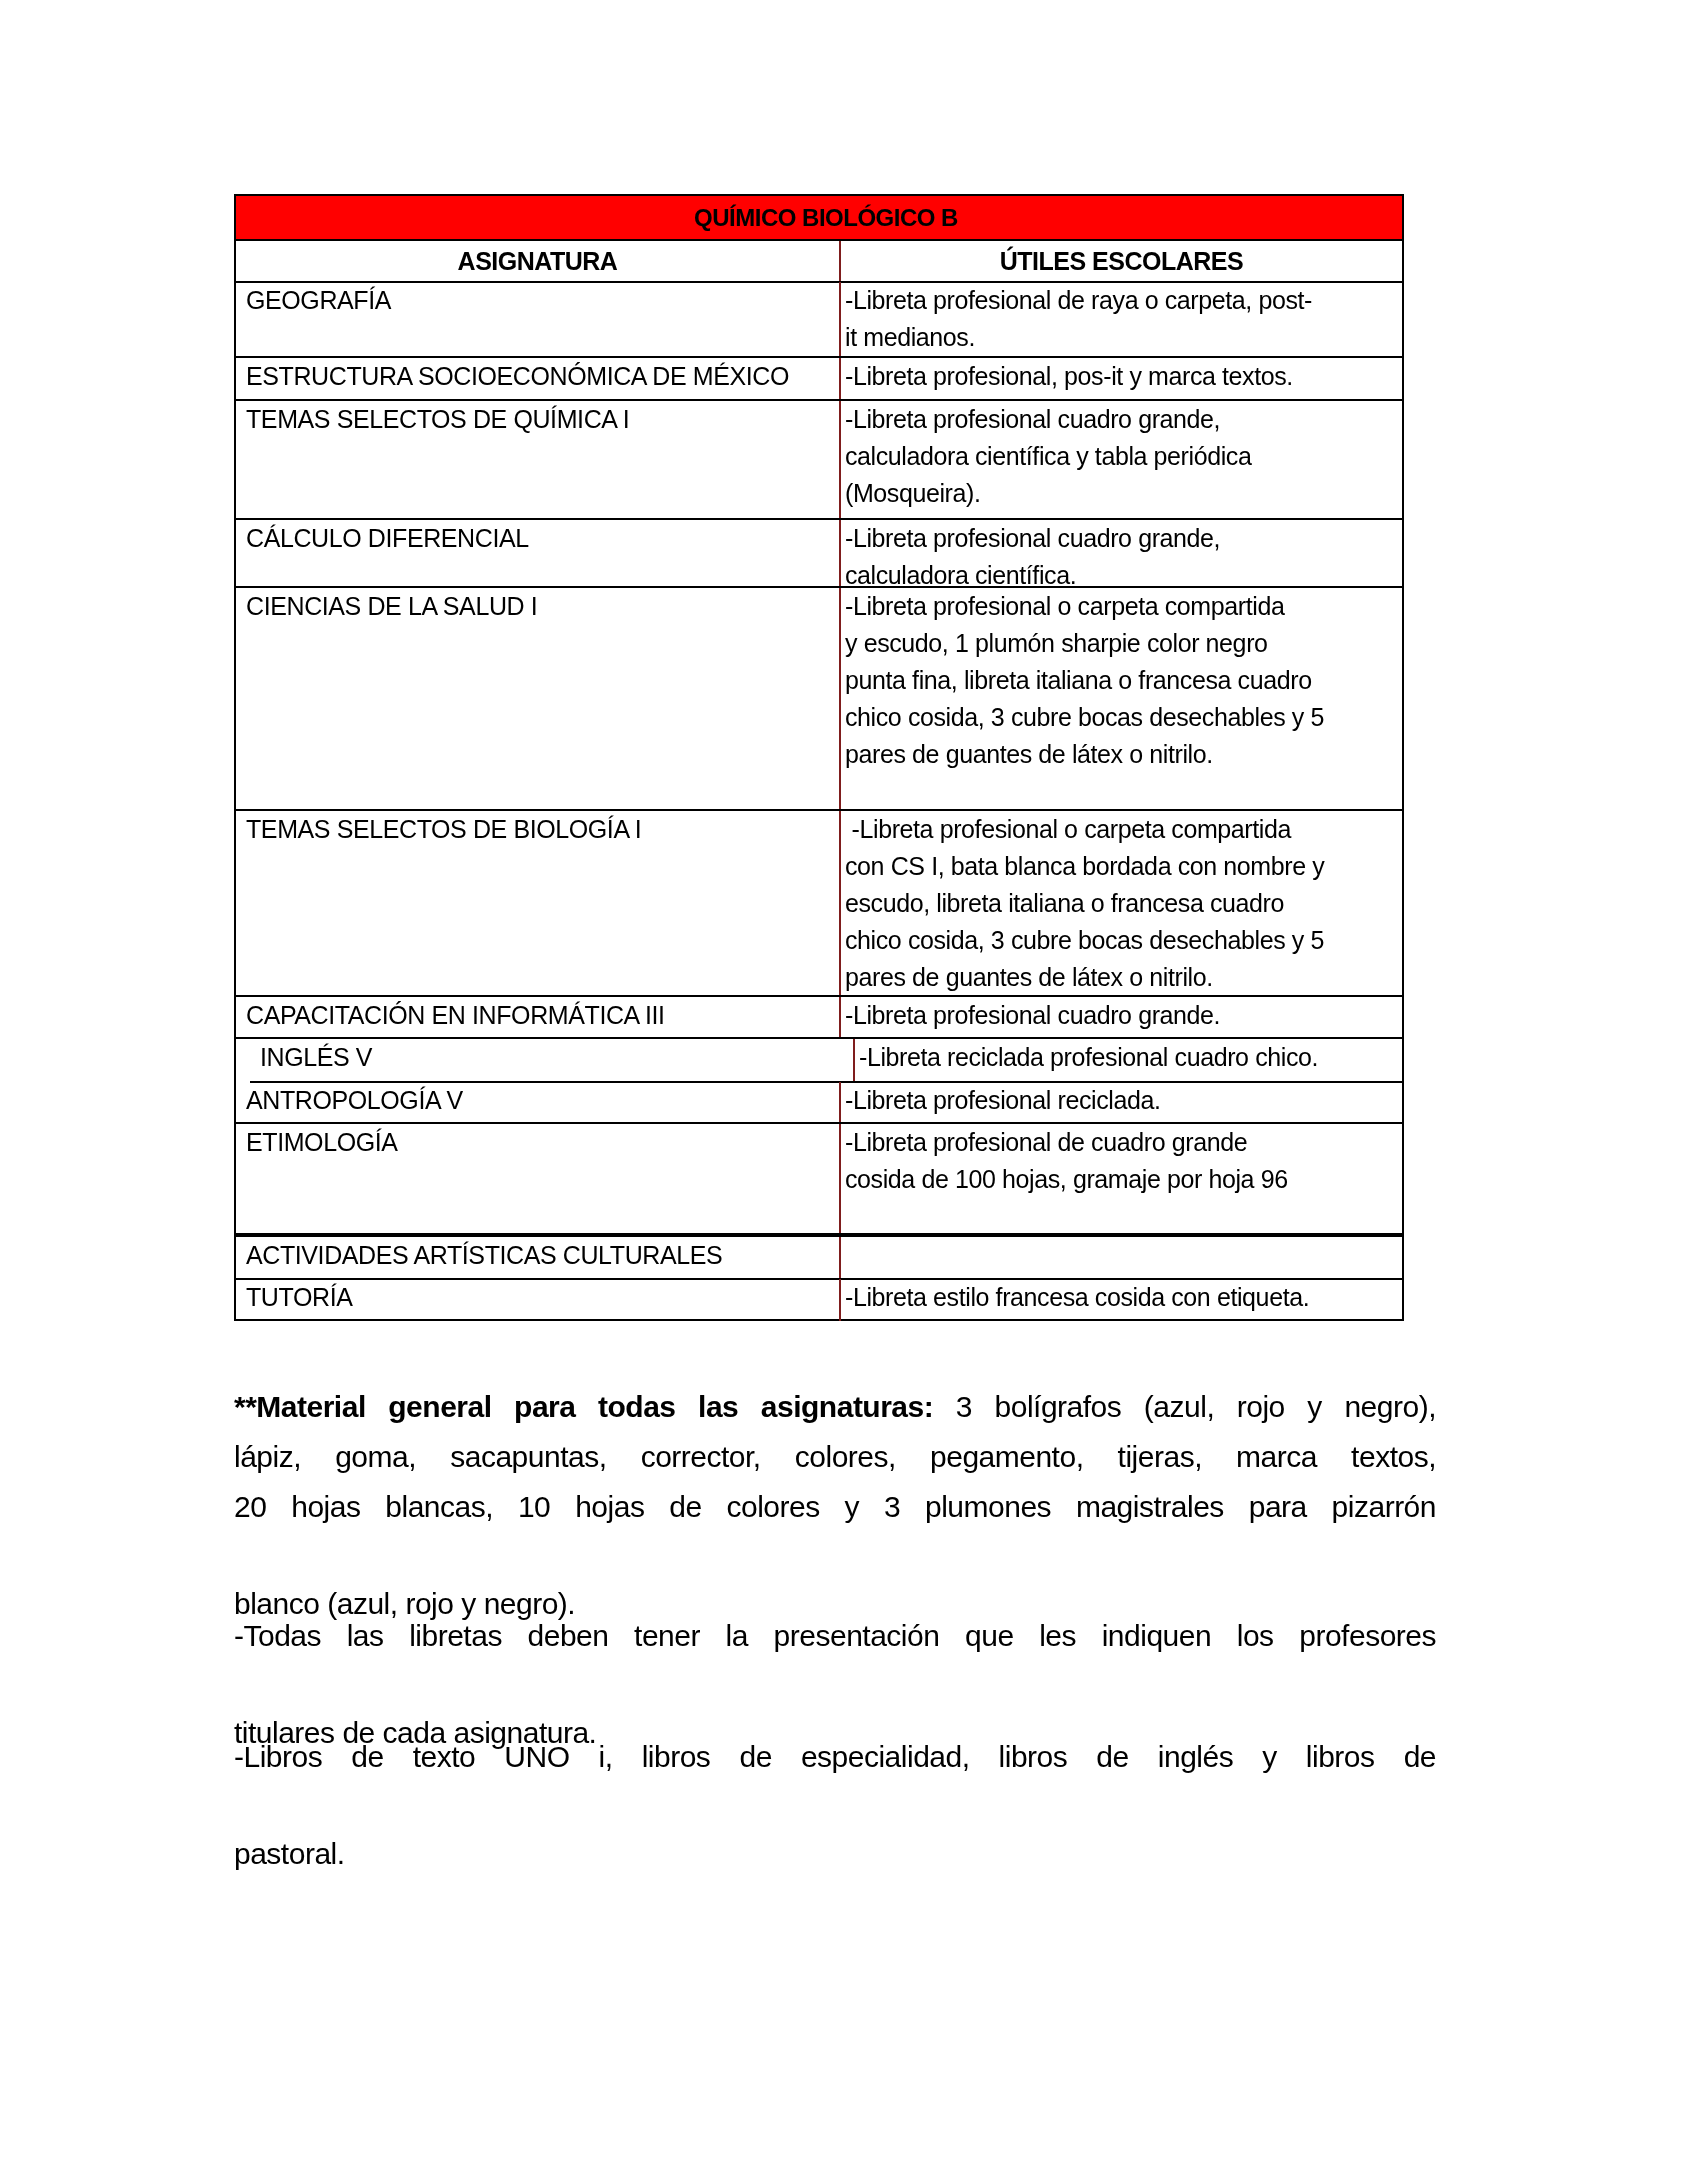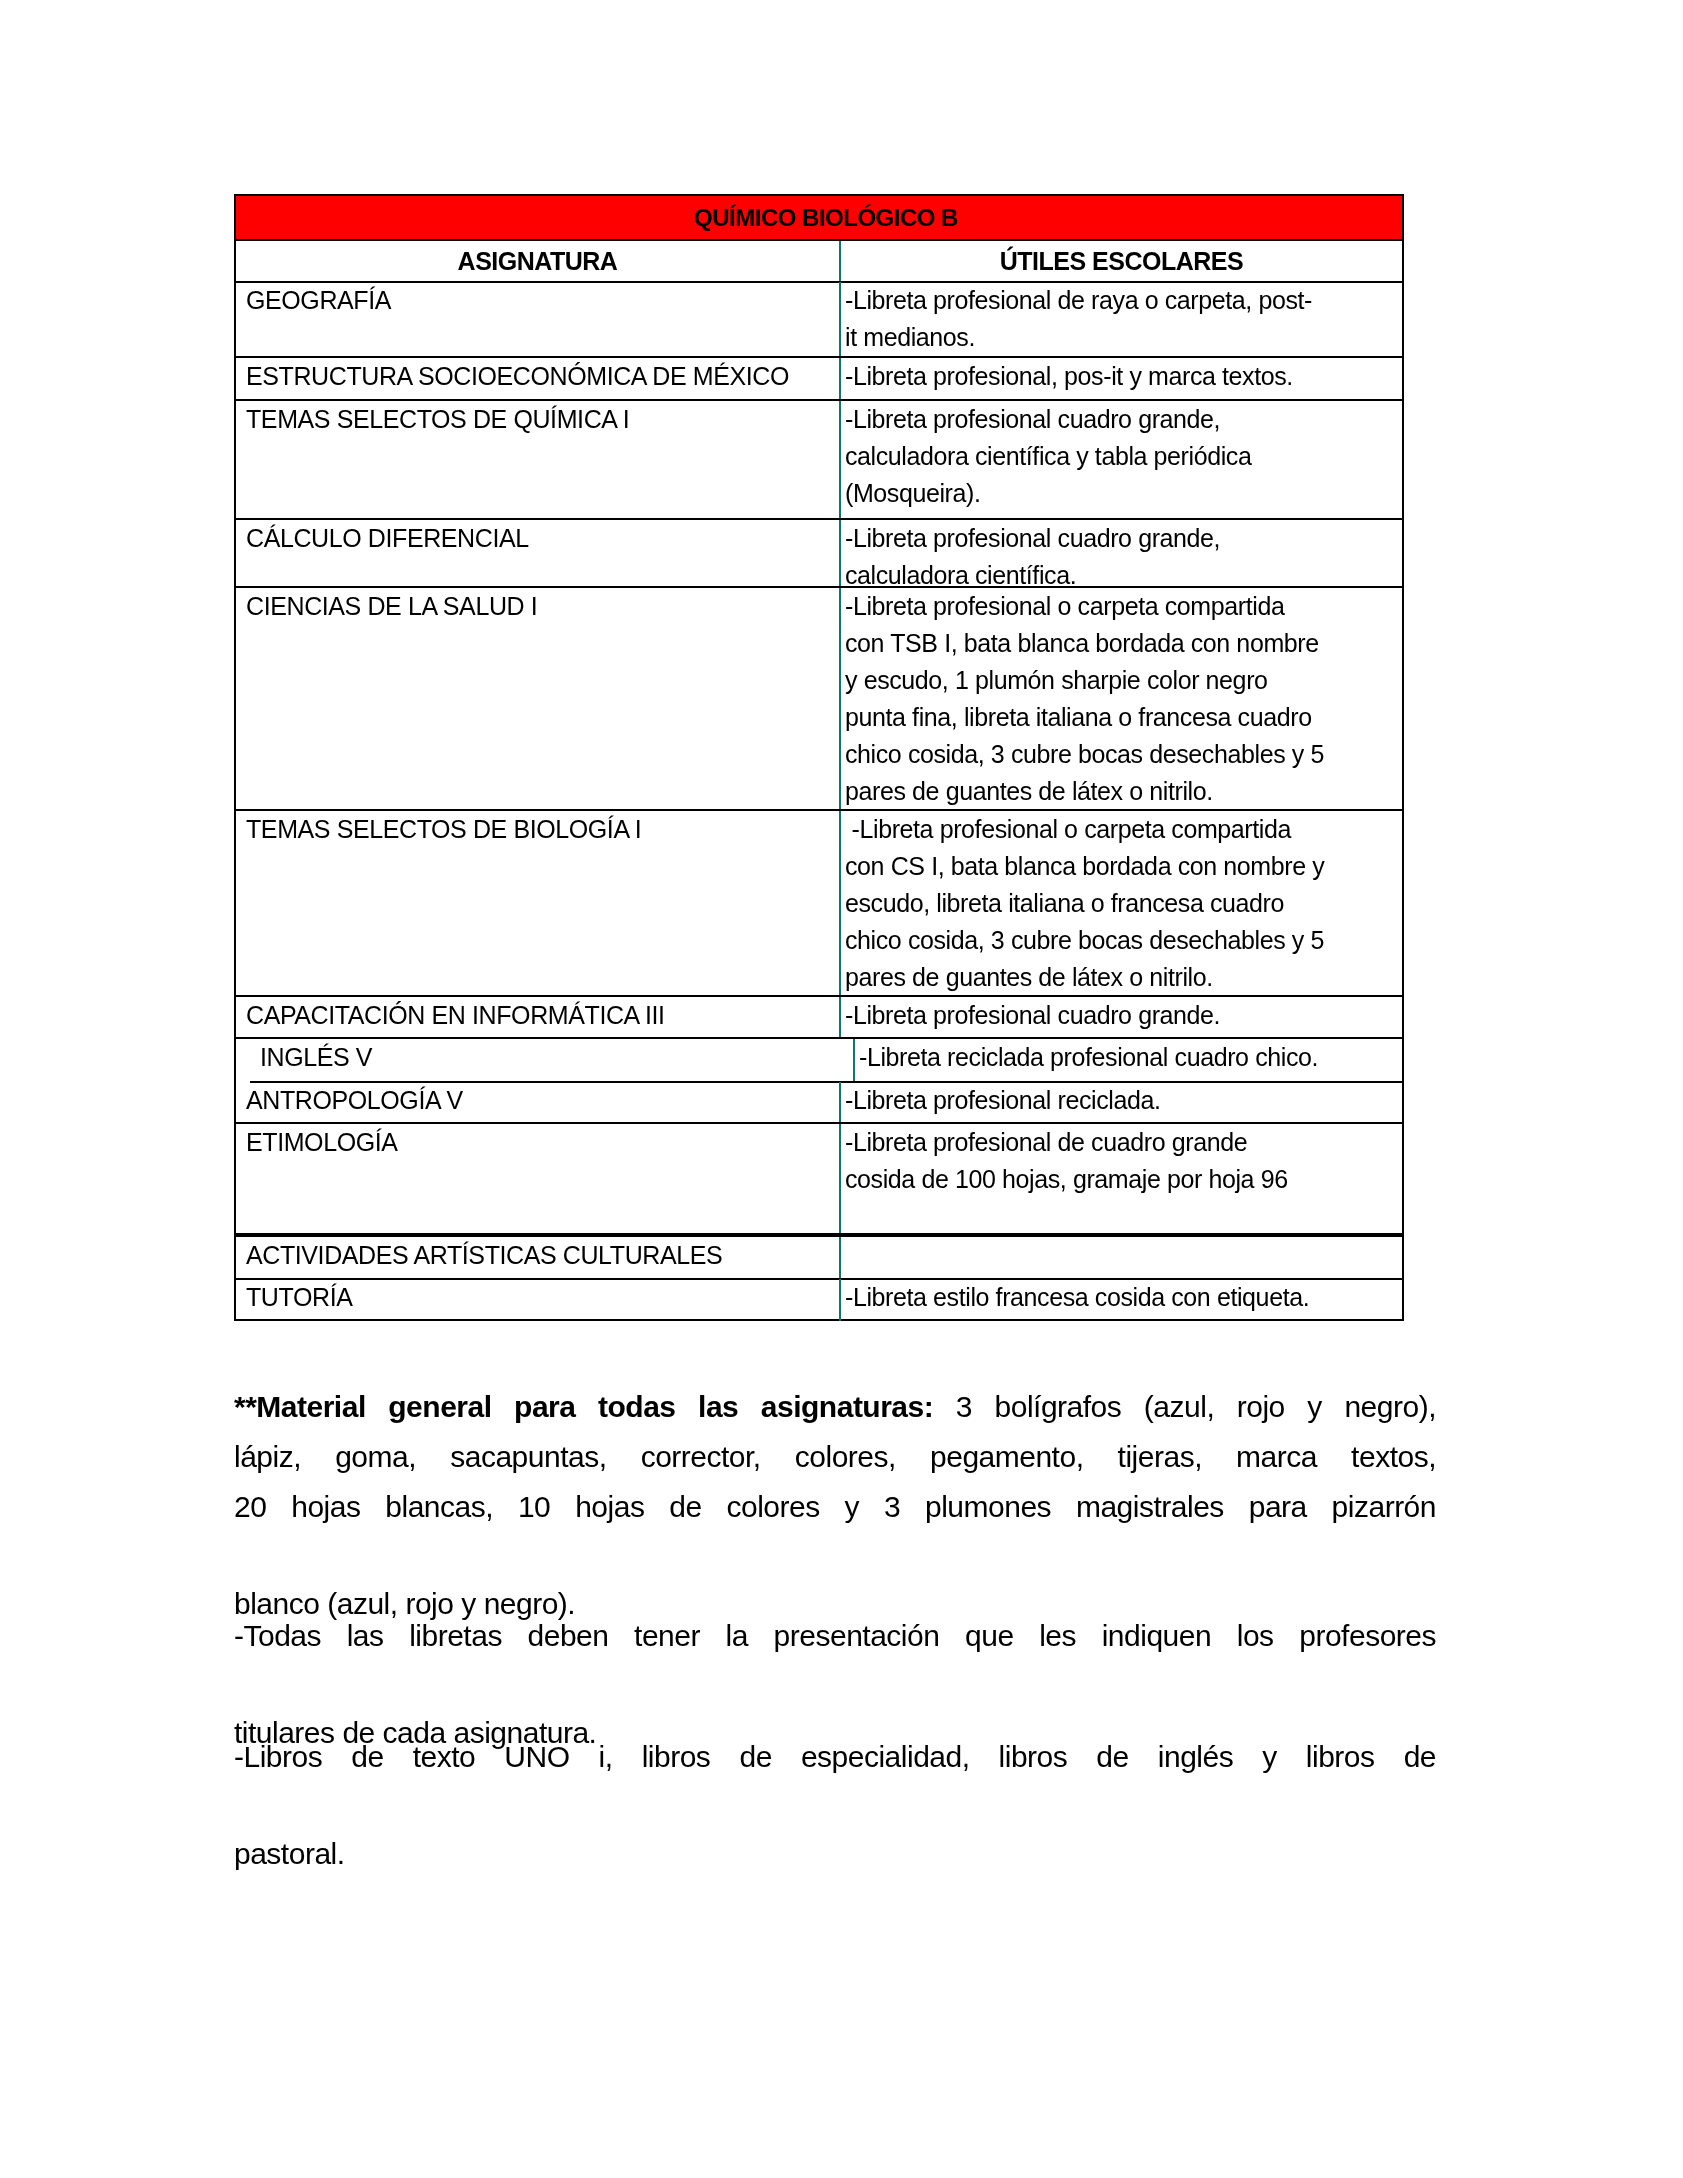--- a/index.html
+++ b/index.html
@@ -7,21 +7,21 @@
          font-family: "Liberation Sans", "DejaVu Sans", sans-serif; color: #000; }
   .table { position: absolute; left: 234px; top: 194px; width: 1170px; height: 1127px;
            border: 2px solid #000; box-sizing: border-box; }
   .trow { position: absolute; left: 0; right: 0; box-sizing: border-box; border-bottom: 2px solid #000; }
   .trow.thick { border-bottom-width: 4px; }
   .trow.last { border-bottom: none; }
   .title-row { background: #ff0000; display: flex; align-items: center; justify-content: center; }
   .title-text { font-weight: bold; font-size: 24px; letter-spacing: -0.5px; }
   .cell { position: absolute; top: 0; bottom: 0; box-sizing: border-box;
           display: flex; flex-direction: column; justify-content: flex-start; padding-bottom: 2px; }
-  .cell.left { left: 0; width: 605px; border-right: 2px solid #0f766e; padding-left: 10px; }
+  .cell.left { left: 0; width: 605px; border-right: 2px solid #7f1d1d; padding-left: 10px; }
   .cell.right { left: 605px; right: 0; padding-left: 4px; }
   .cell.hdr { justify-content: center; align-items: center; padding: 0; font-weight: bold; font-size: 25px; letter-spacing: -0.5px; }
   .line { font-size: 25px; line-height: 37px; white-space: pre; letter-spacing: -0.4px; }
   .para { position: absolute; left: 234px; width: 1202px; font-size: 30px; line-height: 50px;
           letter-spacing: -0.5px; }
   .pline { display: block; white-space: nowrap; text-align: justify; text-align-last: justify; }
   .pline.lastline { text-align-last: left; margin-top: 47px; }
   .bold { font-weight: bold; }
 </style>
 </head>
@@ -71,21 +71,20 @@
           <span class="line">-Libreta profesional cuadro grande,</span>
           <span class="line">calculadora científica.</span>
         </div>
       </div>
       <div class="trow" style="top: 392px; height: 223px;">
         <div class="cell left">
           <span class="line">CIENCIAS DE LA SALUD I</span>
         </div>
         <div class="cell right">
           <span class="line">-Libreta profesional o carpeta compartida</span>
-          <span class="line">con TSB I, bata blanca bordada con nombre</span>
           <span class="line">y escudo, 1 plumón sharpie color negro</span>
           <span class="line">punta fina, libreta italiana o francesa cuadro</span>
           <span class="line">chico cosida, 3 cubre bocas desechables y 5</span>
           <span class="line">pares de guantes de látex o nitrilo.</span>
         </div>
       </div>
       <div class="trow" style="top: 615px; height: 186px;">
         <div class="cell left">
           <span class="line">TEMAS SELECTOS DE BIOLOGÍA I</span>
         </div>

